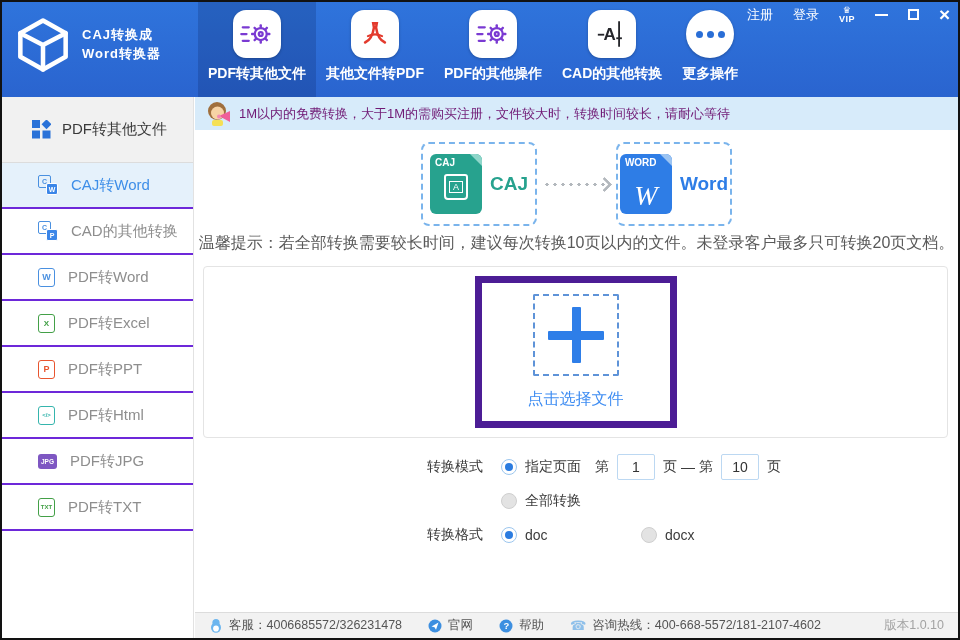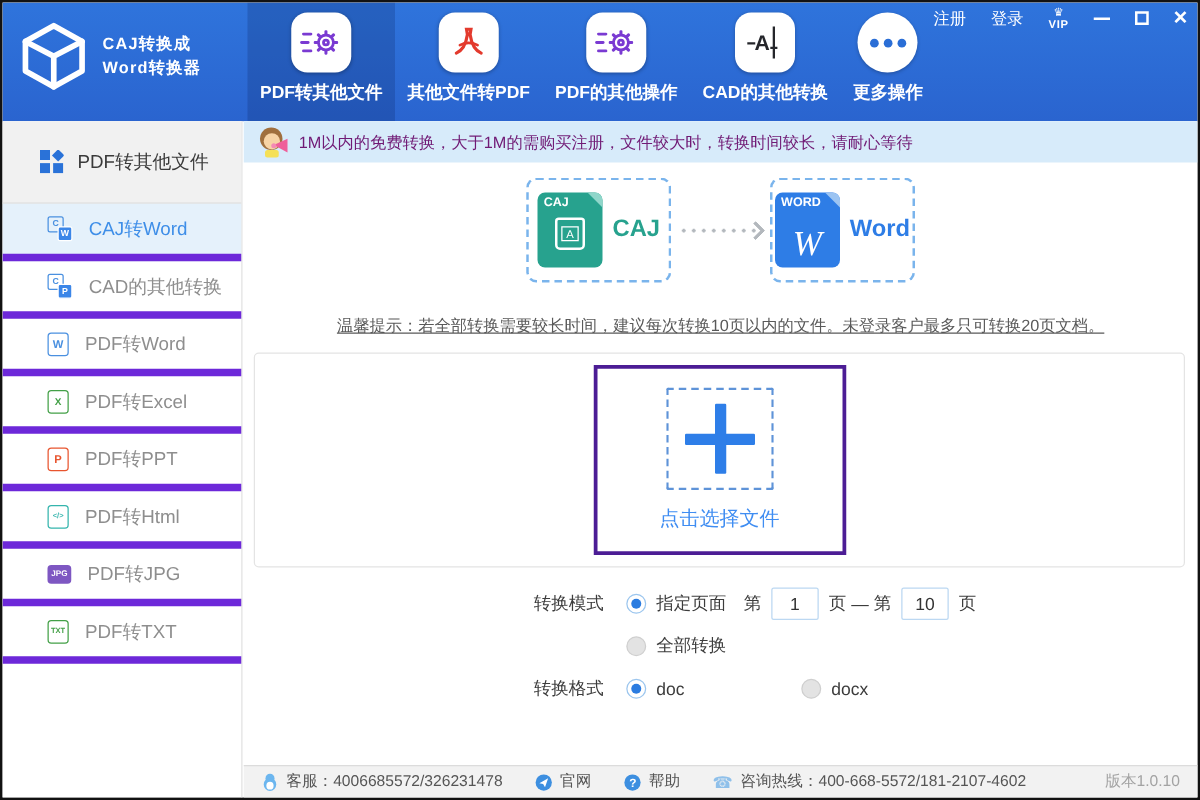--- a/index.html
+++ b/index.html
@@ -38,21 +38,21 @@
   .btn-max { width:11px; height:11px; border:2px solid #fff; cursor:pointer; }
   .btn-close { font-size:19px; line-height:1; font-weight:bold; cursor:pointer; }
 
   
   .sidebar { position:absolute; left:0; top:95px; bottom:0; width:192px; background:#fff;
              border-right:1px solid #e2e2e2; }
   .sb-header { height:66px; background:#f1f1f1; border-bottom:1px solid #dcdcdc;
                display:flex; align-items:center; padding-left:30px; gap:11px; }
   .sb-header-label { font-size:15px; color:#3a3a3a; }
   .sb-item { height:46px; display:flex; align-items:center; padding-left:36px; gap:13px;
-             border-bottom:6px solid #6d28d9; cursor:pointer; }
+             border-bottom:2px solid #6d28d9; cursor:pointer; }
   .sb-item .sb-label { font-size:15px; color:#8e8e8e; }
   .sb-item.active { background:#e5f1fb; }
   .sb-item.active .sb-label { color:#3e8ee8; }
 
   .mini-icon { width:20px; height:20px; position:relative; flex:0 0 auto; }
   .doc-icon { width:17px; height:19px; border:1.5px solid; border-radius:3px;
               display:flex; align-items:center; justify-content:center;
               font-size:9px; font-weight:bold; background:#fff; }
   .dual { position:relative; width:20px; height:20px; }
   .dual .back { position:absolute; left:0; top:0; width:13px; height:13px;
@@ -91,26 +91,26 @@
   .fmt-label { font-size:19px; font-weight:bold; }
   .fmt-label.teal { color:#27a28e; }
   .fmt-label.blue { color:#2e7de6; }
   .arrow-dots { display:flex; align-items:center; }
   .arrow-line { width:64px; height:3px;
                 background-image:radial-gradient(circle,#b3b8bd 1.5px,transparent 1.6px);
                 background-size:8px 3px; background-repeat:repeat-x; }
   .arrow-head { width:11px; height:11px; border-top:3px solid #b3b8bd; border-right:3px solid #b3b8bd;
                 transform:rotate(45deg); margin-left:-8px; border-radius:1px; }
 
-  .tip-line { margin-top:26px; text-align:center; font-size:13px; color:#595959;text-decoration:underline; }
+  .tip-line { margin-top:7px; text-align:center; font-size:16px; color:#595959; }
 
   .file-panel { margin:12px 10px 0 8px; height:172px; background:#fff;
                 border:1px solid #e4e4e4; border-radius:4px;
                 display:flex; align-items:center; justify-content:center; }
-  .red-anno { width:202px; height:152px; border:3px solid #4c1d95;
+  .red-anno { width:202px; height:152px; border:7px solid #4c1d95;
               display:flex; flex-direction:column; align-items:center; justify-content:center; }
   .plus-dash { width:86px; height:82px; border:2px dashed #5e93d8; border-radius:2px;
                display:flex; align-items:center; justify-content:center; cursor:pointer; }
   .plus-mark { position:relative; width:56px; height:56px; }
   .plus-mark::before { content:""; position:absolute; left:0; top:24px; width:56px; height:9px;
                        background:#2e7ee8; border-radius:1px; }
   .plus-mark::after { content:""; position:absolute; left:24px; top:0; width:9px; height:56px;
                       background:#2e7ee8; border-radius:1px; }
   .pick-label { margin-top:13px; font-size:16px; color:#3f8df2; cursor:pointer; }
 

